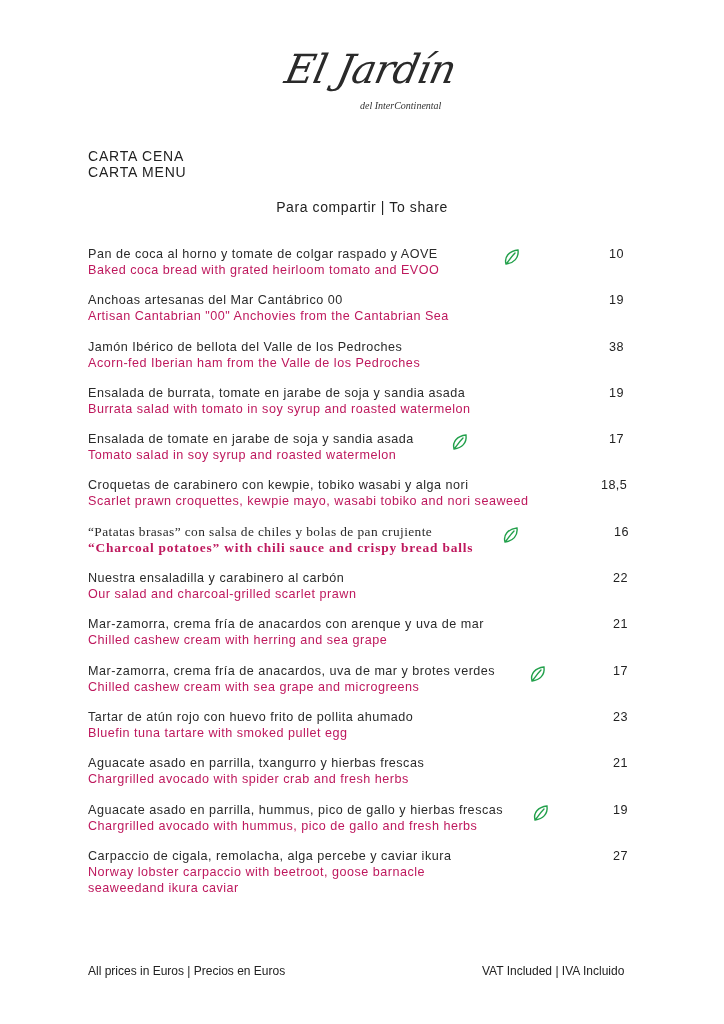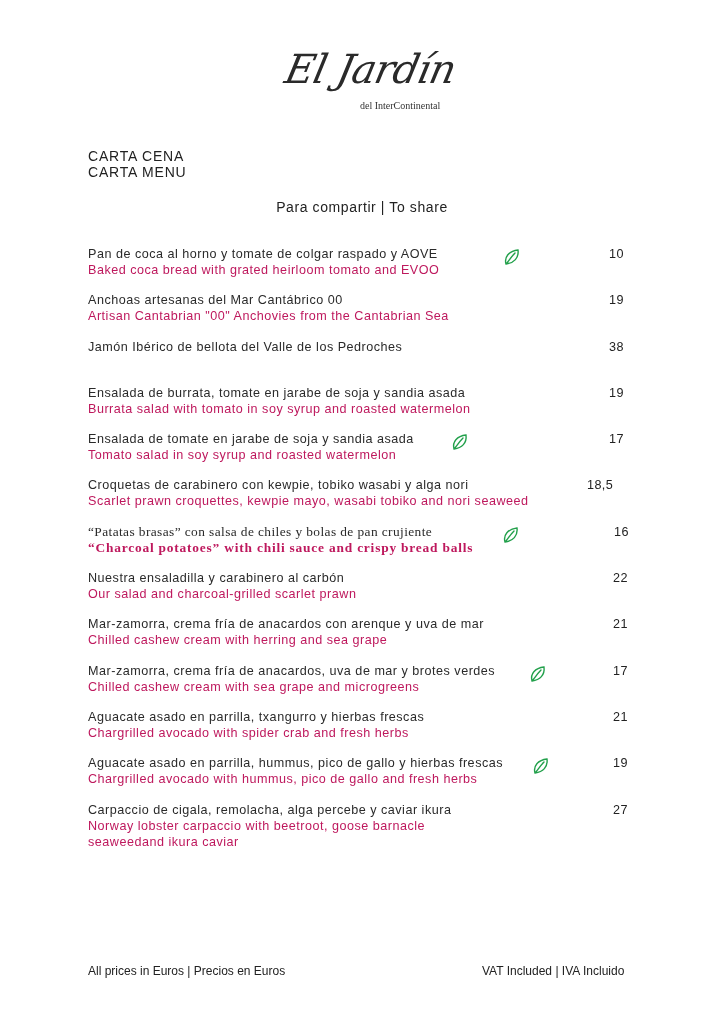--- a/index.html
+++ b/index.html
@@ -1,21 +1,21 @@
 <!DOCTYPE html>
 <html><head>
 <meta charset="utf-8">
 <style>
   html, body { margin:0; padding:0; background:#ffffff; }
   body { width:724px; height:1024px; position:relative; overflow:hidden; color:#1a1a1a;
          font-family:"Liberation Sans", "DejaVu Sans", sans-serif; }
   .logo { position:absolute; left:280px; top:44px; width:180px; height:72px; }
   .logo .script { position:absolute; left:6px; top:2px; font-family:"DejaVu Serif", serif; font-style:italic;
                   font-size:40px; letter-spacing:-1px; color:#2a2a2a; transform:skewX(-12deg); }
-  .logo .sub { position:absolute; left:80px; top:56px; font-family:"Liberation Serif", serif; 
+  .logo .sub { position:absolute; left:80px; top:56px; font-family:"Liberation Serif", serif; font-style:italic;
                font-size:10px; color:#333; }
   .heading { position:absolute; left:88px; top:148px; font-size:14px; line-height:16px; letter-spacing:0.8px; color:#222; }
   .section { position:absolute; left:0; width:724px; top:198px; text-align:center; padding-left:0; }
   .section span { display:inline-block; margin-left:0px; font-size:14px; letter-spacing:0.6px; color:#222; position:relative; left:0px; }
   .items { position:absolute; left:88px; top:246px; width:560px; }
   .item { position:relative; height:46.3px; }
   .item .es, .item .en { font-size:12.6px; line-height:16px; letter-spacing:0.5px; white-space:nowrap; }
   .item .es { color:#2a2a2a; }
   .item .en { color:#be185d; }
   .item.serif .es { font-family:"Liberation Serif", serif; font-size:13.4px; letter-spacing:0.4px; }
@@ -51,39 +51,40 @@
         </svg></span>
     <span class="price" style="left:521px">10</span>
   </div>
   <div class="item">
     <div class="es">Anchoas artesanas del Mar Cantábrico 00</div>
     <div class="en">Artisan Cantabrian "00" Anchovies from the Cantabrian Sea</div>
     <span class="price" style="left:521px">19</span>
   </div>
   <div class="item">
     <div class="es">Jamón Ibérico de bellota del Valle de los Pedroches</div>
+    <div class="en">Acorn-fed Iberian ham from the Valle de los Pedroches</div>
     <span class="price" style="left:521px">38</span>
   </div>
   <div class="item">
     <div class="es">Ensalada de burrata, tomate en jarabe de soja y sandia asada</div>
     <div class="en">Burrata salad with tomato in soy syrup and roasted watermelon</div>
     <span class="price" style="left:521px">19</span>
   </div>
   <div class="item">
     <div class="es">Ensalada de tomate en jarabe de soja y sandia asada</div>
     <div class="en">Tomato salad in soy syrup and roasted watermelon</div>
     <span class="leaf" style="left:362px"><svg width="20" height="20" viewBox="0 0 20 20">
           <path d="M4 17 C2 10 7 4 16 3 C17 11 12 16 4 17 Z M5 16 C8 12 10 9 13 6" fill="none" stroke="#22a04b" stroke-width="1.4" stroke-linecap="round"></path>
         </svg></span>
     <span class="price" style="left:521px">17</span>
   </div>
   <div class="item">
     <div class="es">Croquetas de carabinero con kewpie, tobiko wasabi y alga nori</div>
     <div class="en">Scarlet prawn croquettes, kewpie mayo, wasabi tobiko and nori seaweed</div>
-    <span class="price" style="left:499px">18,5</span>
+    <span class="price" style="left:513px">18,5</span>
   </div>
   <div class="item serif">
     <div class="es">“Patatas brasas” con salsa de chiles y bolas de pan crujiente</div>
     <div class="en">“Charcoal potatoes” with chili sauce and crispy bread balls</div>
     <span class="leaf" style="left:413px"><svg width="20" height="20" viewBox="0 0 20 20">
           <path d="M4 17 C2 10 7 4 16 3 C17 11 12 16 4 17 Z M5 16 C8 12 10 9 13 6" fill="none" stroke="#22a04b" stroke-width="1.4" stroke-linecap="round"></path>
         </svg></span>
     <span class="price" style="left:526px">16</span>
   </div>
   <div class="item">
@@ -98,20 +99,25 @@
   </div>
   <div class="item">
     <div class="es">Mar-zamorra, crema fría de anacardos, uva de mar y brotes verdes</div>
     <div class="en">Chilled cashew cream with sea grape and microgreens</div>
     <span class="leaf" style="left:440px"><svg width="20" height="20" viewBox="0 0 20 20">
           <path d="M4 17 C2 10 7 4 16 3 C17 11 12 16 4 17 Z M5 16 C8 12 10 9 13 6" fill="none" stroke="#22a04b" stroke-width="1.4" stroke-linecap="round"></path>
         </svg></span>
     <span class="price" style="left:525px">17</span>
   </div>
   <div class="item">
+    <div class="es">Tartar de atún rojo con huevo frito de pollita ahumado</div>
+    <div class="en">Bluefin tuna tartare with smoked pullet egg</div>
+    <span class="price" style="left:525px">23</span>
+  </div>
+  <div class="item">
     <div class="es">Aguacate asado en parrilla, txangurro y hierbas frescas</div>
     <div class="en">Chargrilled avocado with spider crab and fresh herbs</div>
     <span class="price" style="left:525px">21</span>
   </div>
   <div class="item">
     <div class="es">Aguacate asado en parrilla, hummus, pico de gallo y hierbas frescas</div>
     <div class="en">Chargrilled avocado with hummus, pico de gallo and fresh herbs</div>
     <span class="leaf" style="left:443px"><svg width="20" height="20" viewBox="0 0 20 20">
           <path d="M4 17 C2 10 7 4 16 3 C17 11 12 16 4 17 Z M5 16 C8 12 10 9 13 6" fill="none" stroke="#22a04b" stroke-width="1.4" stroke-linecap="round"></path>
         </svg></span>

